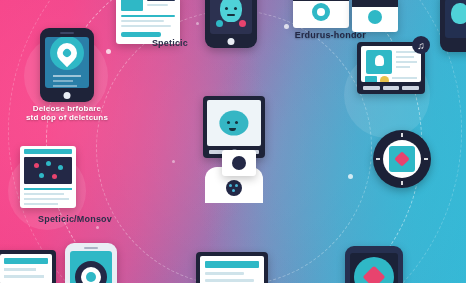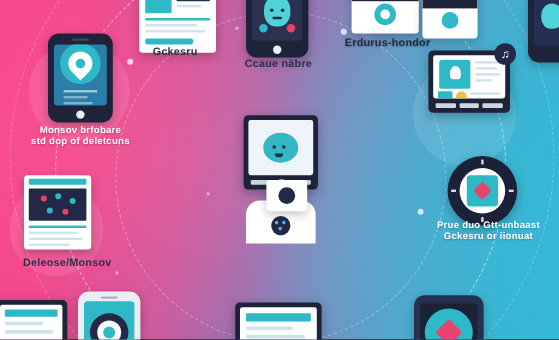--- a/index.html
+++ b/index.html
@@ -39,21 +39,21 @@
   }
   
   .node{position:absolute;}
   .cap{
     color:#fff;font-weight:bold;text-align:center;
     letter-spacing:.2px;line-height:1.15;
     text-shadow:0 1px 2px rgba(0,0,0,.28);
     white-space:pre-line;
   }
   .cap.sm{font-size:8px;}
-  .cap.md{font-size:9px;}
+  .cap.md{font-size:9px;text-align:right;}
   .cap.dark{color:#2b2f4a;text-shadow:none;}
   
   .phone{
     background:#1e2339;border-radius:9px;position:relative;
     box-shadow:0 3px 8px rgba(0,0,0,.25);
   }
   .phone .screen{
     position:absolute;left:5px;right:5px;top:9px;bottom:14px;
     background:#2a7fa8;border-radius:3px;overflow:hidden;
   }
@@ -150,40 +150,37 @@
       <div style="position:absolute;left:31px;top:4px;right:5px;height:3px;background:#233051;border-radius:1px;"></div>
       <div style="position:absolute;left:31px;top:10px;right:12px;height:2px;background:#cfe3ea;border-radius:1px;"></div>
       <div style="position:absolute;left:5px;top:21px;right:5px;height:2px;background:#2fb8c6;border-radius:1px;"></div>
       <div style="position:absolute;left:5px;top:26px;right:16px;height:2px;background:#cfe3ea;border-radius:1px;"></div>
       <div style="position:absolute;left:5px;top:31px;right:9px;height:2px;background:#cfe3ea;border-radius:1px;"></div>
       <div style="position:absolute;left:5px;top:38px;width:40px;height:5px;background:#2fb8c6;border-radius:2px;"></div>
     </div>
   </div>
 
   <div class="node" style="left:104px;top:38px;width:84px;">
-    <div class="cap md dark">Gckesru</div>
+    <div class="cap md dark">Speticic</div>
   </div>
 
   <div class="node" style="left:205px;top:-18px;">
     <div class="phone" style="width:52px;height:66px;">
 
       <div class="screen" style="background:#2c3150;">
         <div class="miniface" style="margin-top:5px;">
           <div class="eye" style="left:5px;top:11px;"></div>
           <div class="eye" style="right:5px;top:11px;"></div>
           <div style="position:absolute;left:50%;top:18px;transform:translateX(-50%);width:8px;height:2px;background:#16313d;border-radius:1px;"></div>
         </div>
         <div style="position:absolute;left:6px;bottom:7px;width:7px;height:7px;border-radius:50%;background:#2fb8c6;"></div>
         <div style="position:absolute;right:6px;bottom:7px;width:7px;height:7px;border-radius:50%;background:#e8436e;"></div>
       </div>
       <div class="hbtn"></div>
     </div>
-  </div>
-  <div class="node" style="left:188px;top:48px;width:88px;">
-    <div class="cap md dark">Ccaue nàbre</div>
   </div>
 
   <div class="node" style="left:293px;top:-12px;">
     <div class="card" style="width:56px;height:40px;">
       <div style="position:absolute;left:0;right:0;top:0;height:13px;background:#1e2339;"></div>
       <div style="position:absolute;left:50%;top:15px;transform:translateX(-50%);width:18px;height:18px;border-radius:50%;background:#2fb8c6;"></div>
       <div style="position:absolute;left:50%;top:20px;transform:translateX(-50%);width:8px;height:8px;border-radius:50%;background:#fff;"></div>
     </div>
   </div>
   <div class="node" style="left:280px;top:30px;width:86px;">
@@ -222,41 +219,41 @@
           <i style="position:absolute;left:50%;top:50%;transform:translate(-50%,-50%);width:8px;height:8px;border-radius:50%;background:#2fb8c6;display:block;"></i>
         </div>
         <div style="position:absolute;left:8px;top:38px;right:8px;height:2px;background:rgba(255,255,255,.55);"></div>
         <div style="position:absolute;left:8px;top:43px;right:16px;height:2px;background:rgba(255,255,255,.40);"></div>
         <div style="position:absolute;left:8px;top:48px;right:12px;height:2px;background:rgba(255,255,255,.40);"></div>
       </div>
       <div class="hbtn"></div>
     </div>
   </div>
   <div class="node" style="left:24px;top:104px;width:86px;">
-    <div class="cap sm">Monsov brfobare
+    <div class="cap sm">Deleose brfobare
 std dop of deletcuns</div>
   </div>
 
   <div class="node" style="left:20px;top:146px;">
     <div class="card" style="width:56px;height:62px;">
       <div style="position:absolute;left:4px;top:3px;right:4px;height:5px;background:#2fb8c6;border-radius:1px;"></div>
       <div style="position:absolute;left:4px;top:11px;right:4px;height:27px;background:#232846;border-radius:1px;"></div>
       <div style="position:absolute;left:14px;top:17px;width:5px;height:5px;border-radius:50%;background:#e8436e;"></div>
       <div style="position:absolute;left:26px;top:15px;width:5px;height:5px;border-radius:50%;background:#2fb8c6;"></div>
       <div style="position:absolute;left:38px;top:19px;width:5px;height:5px;border-radius:50%;background:#2fb8c6;"></div>
       <div style="position:absolute;left:19px;top:27px;width:5px;height:5px;border-radius:50%;background:#2fb8c6;"></div>
       <div style="position:absolute;left:32px;top:28px;width:5px;height:5px;border-radius:50%;background:#e8436e;"></div>
       <div style="position:absolute;left:4px;top:42px;right:4px;height:2px;background:#2fb8c6;"></div>
       <div style="position:absolute;left:4px;top:47px;right:12px;height:2px;background:#cfe3ea;"></div>
       <div style="position:absolute;left:4px;top:52px;right:7px;height:2px;background:#cfe3ea;"></div>
       <div style="position:absolute;left:4px;top:57px;right:18px;height:2px;background:#cfe3ea;"></div>
     </div>
   </div>
   <div class="node" style="left:0px;top:214px;width:112px;">
-    <div class="cap md dark">Deleose/Monsov</div>
+    <div class="cap md dark">Speticic/Monsov</div>
   </div>
 
   <div class="node" style="left:203px;top:96px;">
     <div class="monitor" style="width:62px;height:62px;">
       <div class="mscreen" style="background:#eef4f8;">
         <div class="virus">
           <div class="leg" style="transform:rotate(0deg) translateX(-1px);"></div>
           <div class="leg" style="transform:rotate(45deg) translateX(-1px);"></div>
           <div class="leg" style="transform:rotate(90deg) translateX(-1px);"></div>
           <div class="leg" style="transform:rotate(135deg) translateX(-1px);"></div>
@@ -293,24 +290,20 @@
       <div class="tick" style="left:50%;margin-left:-1px;top:3px;"></div>
       <div class="tick" style="left:50%;margin-left:-1px;bottom:3px;"></div>
       <div class="tick" style="left:3px;top:50%;margin-top:-1px;width:4px;height:2px;"></div>
       <div class="tick" style="right:3px;top:50%;margin-top:-1px;width:4px;height:2px;"></div>
       <div class="inner" style="width:38px;height:38px;">
         <div style="position:absolute;left:50%;top:50%;transform:translate(-50%,-50%);width:26px;height:26px;border-radius:3px;background:#2fb8c6;"></div>
         <div style="position:absolute;left:50%;top:50%;transform:translate(-50%,-50%) rotate(45deg);width:11px;height:11px;background:#e8436e;border-radius:2px;"></div>
       </div>
     </div>
   </div>
-  <div class="node" style="left:352px;top:183px;width:110px;">
-    <div class="cap sm">Prue duo Gtt-unbaast
-Gckesru or iionuat</div>
-  </div>
 
   <div class="node" style="left:65px;top:243px;">
     <div class="phone" style="width:52px;height:62px;background:#e9eef5;">
       <div class="spk" style="background:#aab3c6;"></div>
       <div class="screen" style="background:#2fb8c6;top:8px;bottom:12px;">
         <div style="position:absolute;left:50%;top:26px;transform:translate(-50%,-50%);width:32px;height:32px;border-radius:50%;background:#232846;"></div>
         <div style="position:absolute;left:50%;top:26px;transform:translate(-50%,-50%);width:20px;height:20px;border-radius:50%;background:#fff;"></div>
         <div style="position:absolute;left:50%;top:26px;transform:translate(-50%,-50%);width:10px;height:10px;border-radius:50%;background:#2fb8c6;"></div>
       </div>
 

